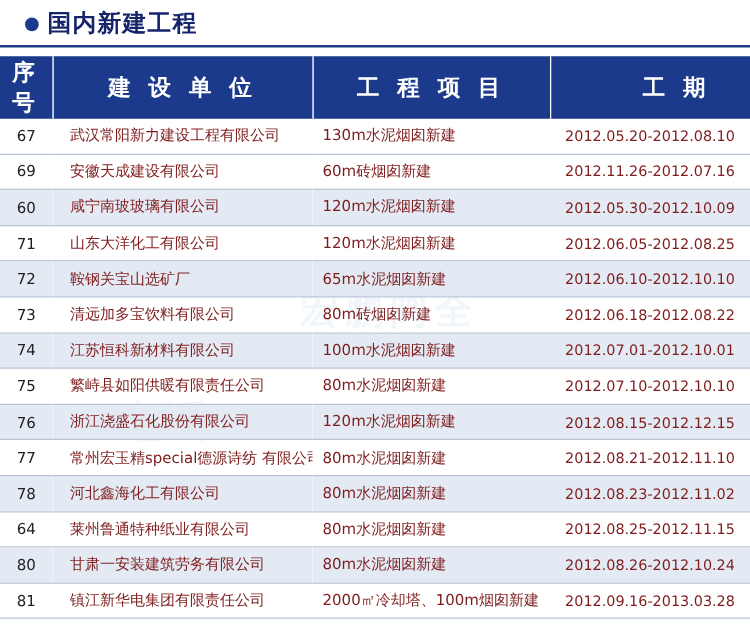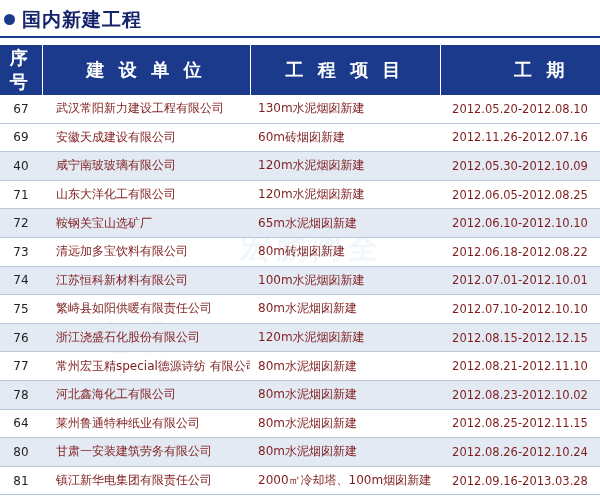--- a/index.html
+++ b/index.html
@@ -43,21 +43,21 @@
   .wm-1 { top: 88px; font-size: 30px; }
   .wm-2 { top: 175px; font-size: 34px; color: #d8e6f2; letter-spacing: 2px; }
 
   
   .title-row {
     position: relative;
     z-index: 2;
     height: 38px;
     display: flex;
     align-items: center;
-    padding-left: 4px;
+    padding-left: 20px;
     box-sizing: border-box;
   }
   .bullet {
     width: 11px;
     height: 11px;
     border-radius: 50%;
     background: #1b3a8c;
     margin-right: 7px;
     flex: 0 0 auto;
   }
@@ -177,21 +177,21 @@
             <td class="c-proj">130m水泥烟囱新建</td>
             <td class="c-date">2012.05.20-2012.08.10</td>
           </tr>
           <tr>
             <td class="c-no">69</td>
             <td class="c-unit">安徽天成建设有限公司</td>
             <td class="c-proj">60m砖烟囱新建</td>
             <td class="c-date">2012.11.26-2012.07.16</td>
           </tr>
           <tr class="alt">
-            <td class="c-no">40</td>
+            <td class="c-no">60</td>
             <td class="c-unit">咸宁南玻玻璃有限公司</td>
             <td class="c-proj">120m水泥烟囱新建</td>
             <td class="c-date">2012.05.30-2012.10.09</td>
           </tr>
           <tr>
             <td class="c-no">71</td>
             <td class="c-unit">山东大洋化工有限公司</td>
             <td class="c-proj">120m水泥烟囱新建</td>
             <td class="c-date">2012.06.05-2012.08.25</td>
           </tr>
@@ -228,21 +228,21 @@
           <tr>
             <td class="c-no">77</td>
             <td class="c-unit">常州宏玉精special德源诗纺 有限公司</td>
             <td class="c-proj">80m水泥烟囱新建</td>
             <td class="c-date">2012.08.21-2012.11.10</td>
           </tr>
           <tr class="alt">
             <td class="c-no">78</td>
             <td class="c-unit">河北鑫海化工有限公司</td>
             <td class="c-proj">80m水泥烟囱新建</td>
-            <td class="c-date">2012.08.23-2012.10.02</td>
+            <td class="c-date">2012.08.23-2012.11.02</td>
           </tr>
           <tr>
             <td class="c-no">64</td>
             <td class="c-unit">莱州鲁通特种纸业有限公司</td>
             <td class="c-proj">80m水泥烟囱新建</td>
             <td class="c-date">2012.08.25-2012.11.15</td>
           </tr>
           <tr class="alt">
             <td class="c-no">80</td>
             <td class="c-unit">甘肃一安装建筑劳务有限公司</td>

